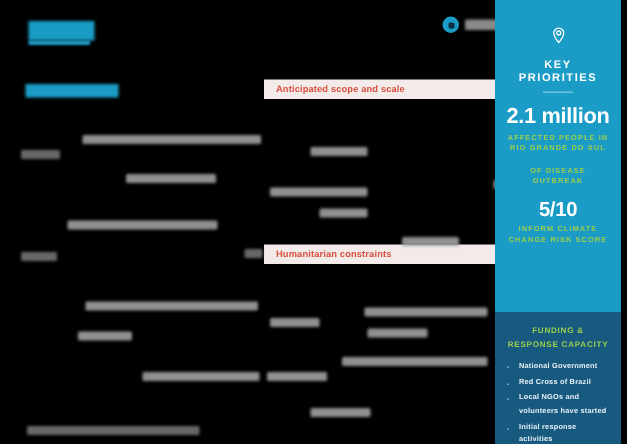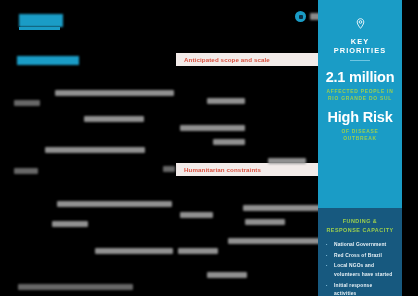--- a/index.html
+++ b/index.html
@@ -23,21 +23,21 @@
   #badge .btxt{width:22px;height:7px;background:#8a8a8a;filter:blur(1.1px);border-radius:1px;}
 
   
   #teal-title{position:absolute;left:17px;top:56px;width:62px;height:9px;background:#1a9cc6;filter:blur(1px);}
 
   
   .redhead{position:absolute;background:#f2ebe9;display:flex;align-items:center;}
   .redhead span{color:#d9503f;font-weight:bold;letter-spacing:.1px;white-space:nowrap;}
 
   
-  #sidebar{position:absolute;right:16px;top:0;width:84px;height:296px;background:#1a9cc6;}
+  #sidebar{position:absolute;right:4px;top:0;width:84px;height:296px;background:#1a9cc6;}
   #sb-top{padding:0 6px;text-align:center;color:#fff;}
   #pin{margin:18px auto 4px;width:11px;height:11px;}
   #kp-title{font-size:7.4px;font-weight:bold;letter-spacing:1.05px;color:#fff;}
   #kp-rule{width:20px;height:1px;background:#6fc6e2;margin:5px auto 9px;}
 
   .stat{margin-bottom:7px;}
   .stat .big{font-size:14.5px;font-weight:bold;color:#fff;line-height:1.08;letter-spacing:-.2px;}
   .stat .big.sm{font-size:13.5px;}
   .stat .sub{font-size:4.9px;font-weight:bold;letter-spacing:.75px;color:#9ccf4e;
        line-height:1.55;margin-top:2px;text-transform:uppercase;}
@@ -109,24 +109,27 @@
       <div id="kp-title">KEY PRIORITIES</div>
       <div id="kp-rule"></div>
 
       <div class="stat">
         <div class="big">2.1 million</div>
         <div class="sub">AFFECTED PEOPLE IN RIO GRANDE DO SUL</div>
       </div>
 
 
       <div class="stat">
-        <div class="big">High Risk</div>
         <div class="sub">OF DISEASE OUTBREAK</div>
       </div>
 
+      <div class="stat">
+        <div class="big sm">5/10</div>
+        <div class="sub">INFORM CLIMATE CHANGE RISK SCORE</div>
+      </div>
     </div>
 
     <div id="funding">
       <div id="fund-title">FUNDING &amp; RESPONSE CAPACITY</div>
       <ul id="fund-list">
           <li>National Government</li>
           <li>Red Cross of Brazil</li>
           <li>Local NGOs and volunteers have started</li>
           <li>Initial response activities</li>
         </ul>

